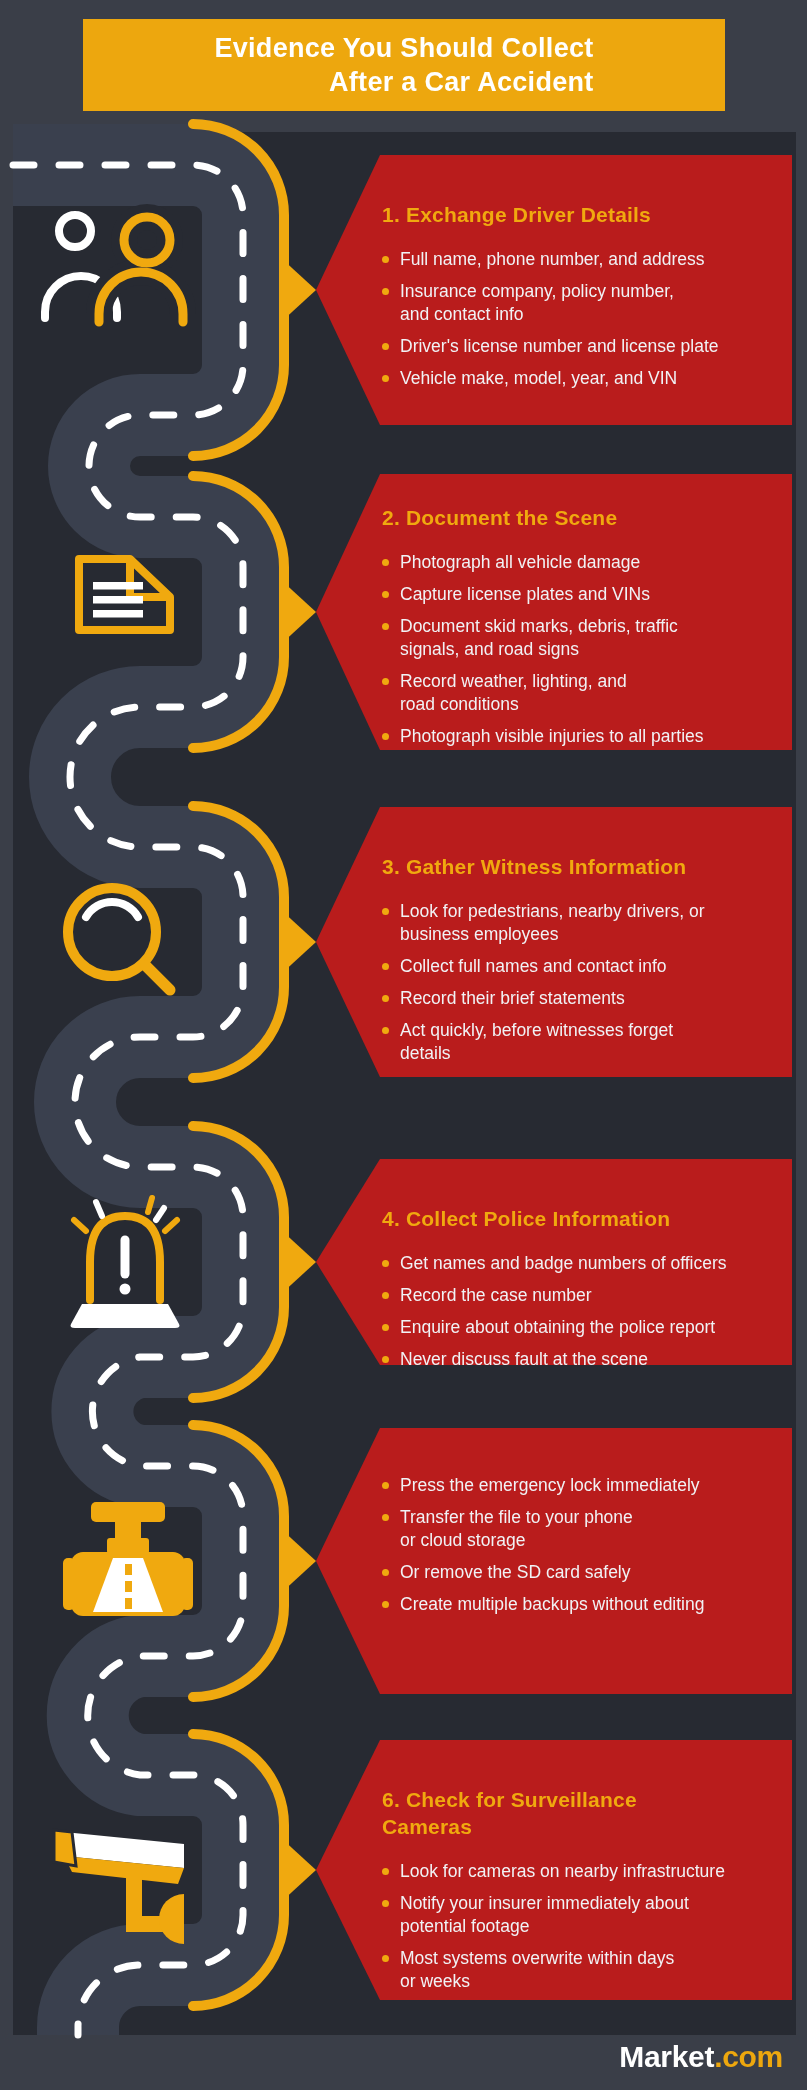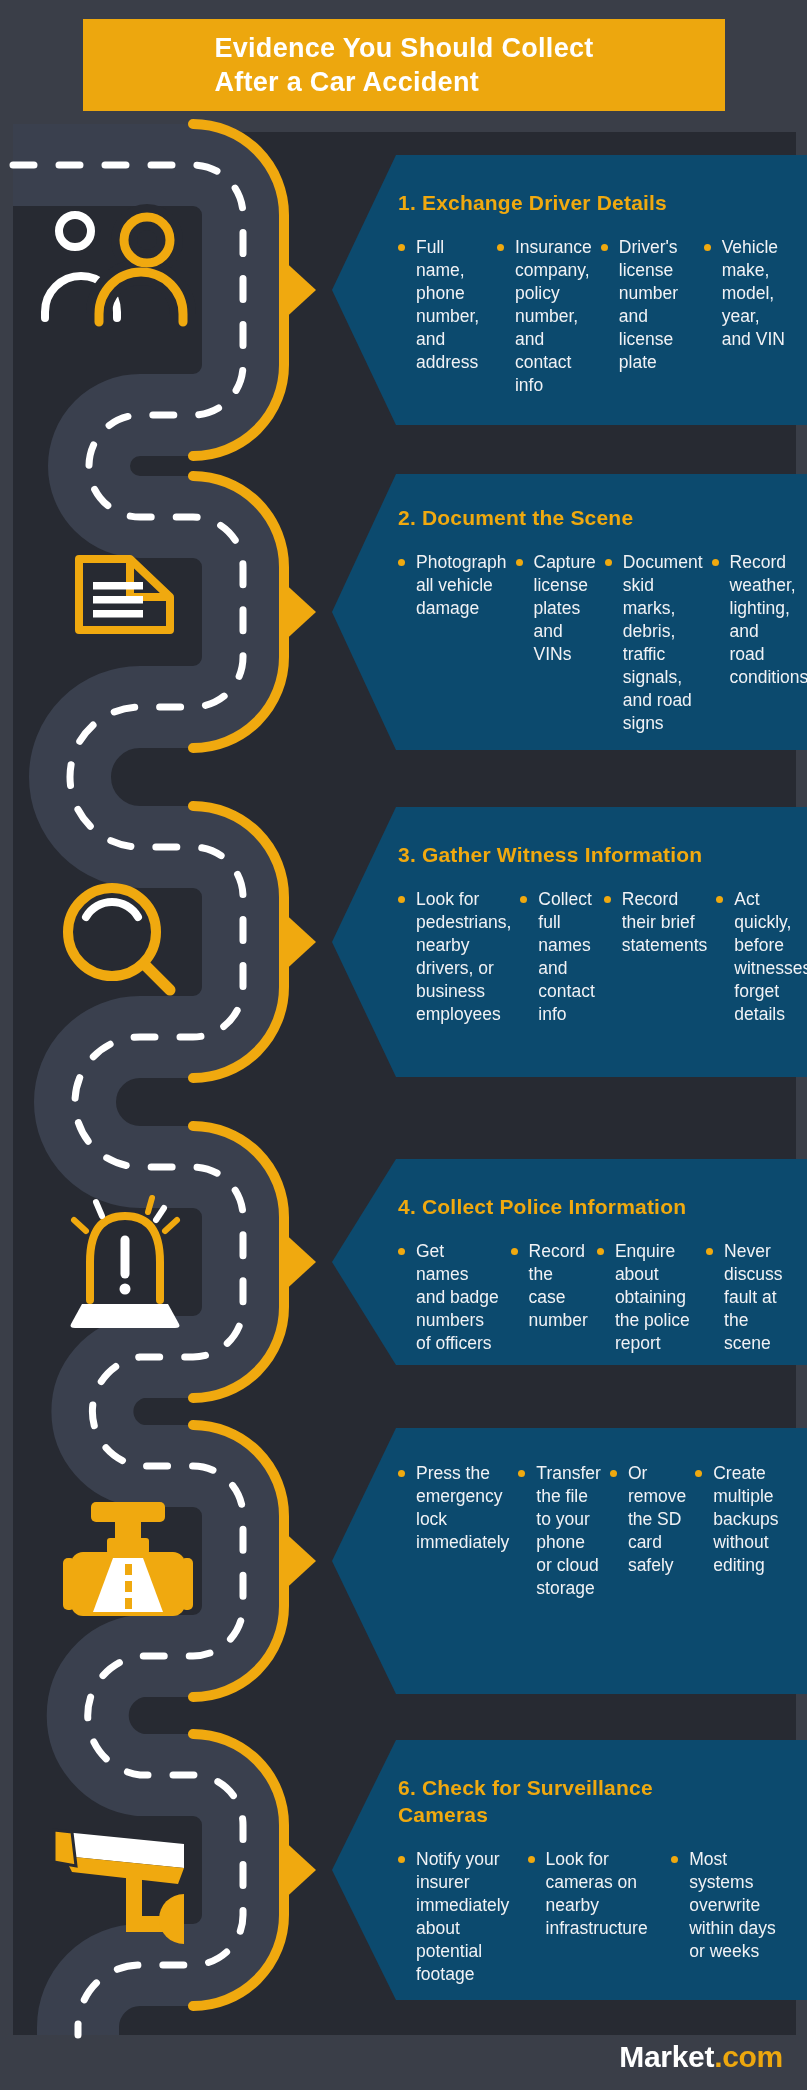--- a/index.html
+++ b/index.html
@@ -12,37 +12,37 @@
   .panel{
     position:absolute;left:13px;top:132px;width:783px;height:1903px;
     background:#272A32;
   }
   .header-banner{
     position:absolute;left:83px;top:19px;width:642px;height:92px;
     background:#EDA70E;display:flex;align-items:center;justify-content:center;
   }
   .header-title{
     color:#FFFFFF;font-size:27px;line-height:34px;font-weight:700;
-    text-align:left;white-space:pre-line;letter-spacing:.3px;
+    text-align:right;white-space:pre-line;letter-spacing:.3px;
   }
   svg.road{position:absolute;left:0;top:0;}
   .icon-svg{position:absolute;}
   .card{
-    position:absolute;left:332px;width:476px;
-    background:#0c4a6e;
+    position:absolute;left:316px;width:476px;
+    background:#b91c1c;
     clip-path:polygon(0 50%, 64px 0, 100% 0, 100% 100%, 64px 100%);
     box-sizing:border-box;
-    padding:34px 22px 16px 66px;
+    padding:46px 22px 16px 66px;
   }
   .card.tight{padding-top:30px;}
   .card h2{
     margin:0 0 20px 0;color:#F0A90F;font-size:21px;line-height:27px;
     font-weight:700;white-space:pre-line;letter-spacing:.2px;
   }
-  .card ul{list-style:none;margin:0;padding:0;display:flex;gap:9px;}
+  .card ul{list-style:none;margin:0;padding:0;display:flex;flex-direction:column;gap:9px;}
   .card li{display:flex;align-items:flex-start;}
   .dot{
     flex:0 0 auto;width:7px;height:7px;border-radius:50%;
     background:#F0A90F;margin:8px 11px 0 0;
   }
   .bullet-text{
     color:#F1F2F5;font-size:17.5px;line-height:23px;white-space:pre-line;
   }
   .brand{
     position:absolute;right:24px;top:2040px;
@@ -183,20 +183,21 @@
         <span class="bullet-text">Document skid marks, debris, traffic
 signals, and road signs</span>
       </li>
     <li>
         <span class="dot"></span>
         <span class="bullet-text">Record weather, lighting, and
 road conditions</span>
       </li>
     <li>
         <span class="dot"></span>
+        <span class="bullet-text">Photograph visible injuries to all parties</span>
       </li>
   </ul>
 </section>
 
 <section class="card" style="top:807px;height:270px">
   <h2>3. Gather Witness Information</h2>
   <ul>
     <li>
         <span class="dot"></span>
         <span class="bullet-text">Look for pedestrians, nearby drivers, or
@@ -261,26 +262,26 @@
       </li>
   </ul>
 </section>
 
 <section class="card" style="top:1740px;height:260px">
   <h2>6. Check for Surveillance
 Cameras</h2>
   <ul>
     <li>
         <span class="dot"></span>
+        <span class="bullet-text">Look for cameras on nearby infrastructure</span>
+      </li>
+    <li>
+        <span class="dot"></span>
         <span class="bullet-text">Notify your insurer immediately about
 potential footage</span>
-      </li>
-    <li>
-        <span class="dot"></span>
-        <span class="bullet-text">Look for cameras on nearby infrastructure</span>
       </li>
     <li>
         <span class="dot"></span>
         <span class="bullet-text">Most systems overwrite within days
 or weeks</span>
       </li>
   </ul>
 </section>
 
 <div class="brand">

